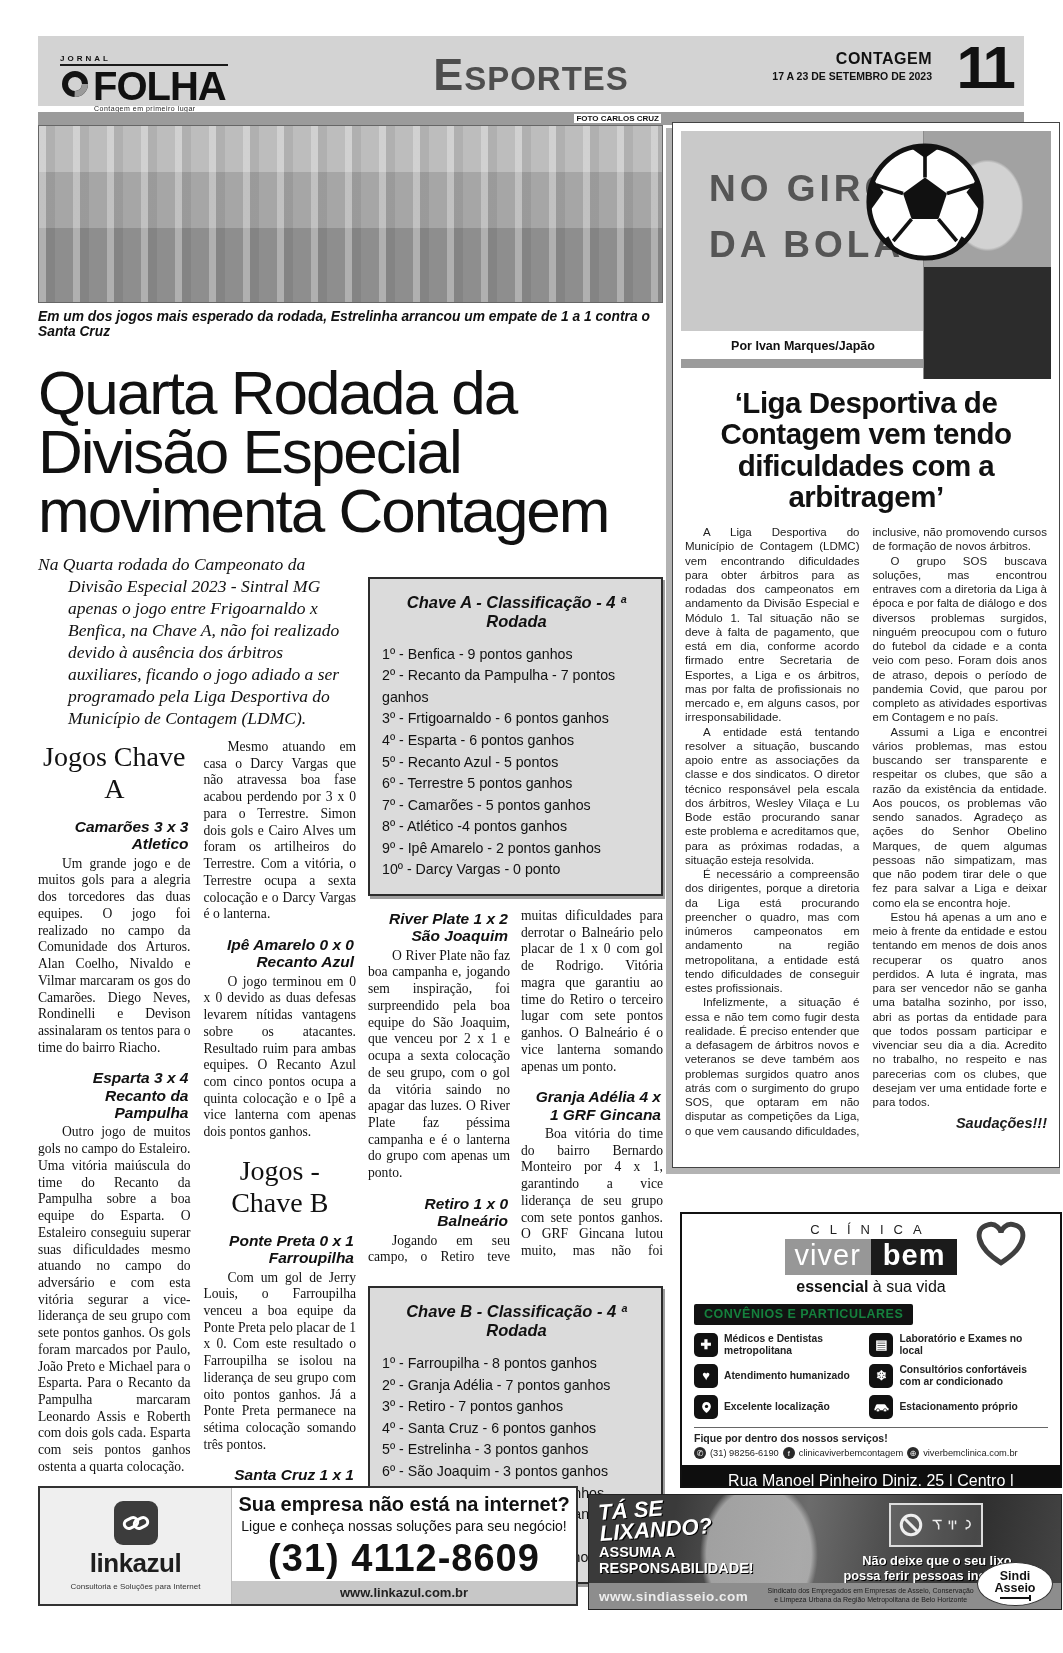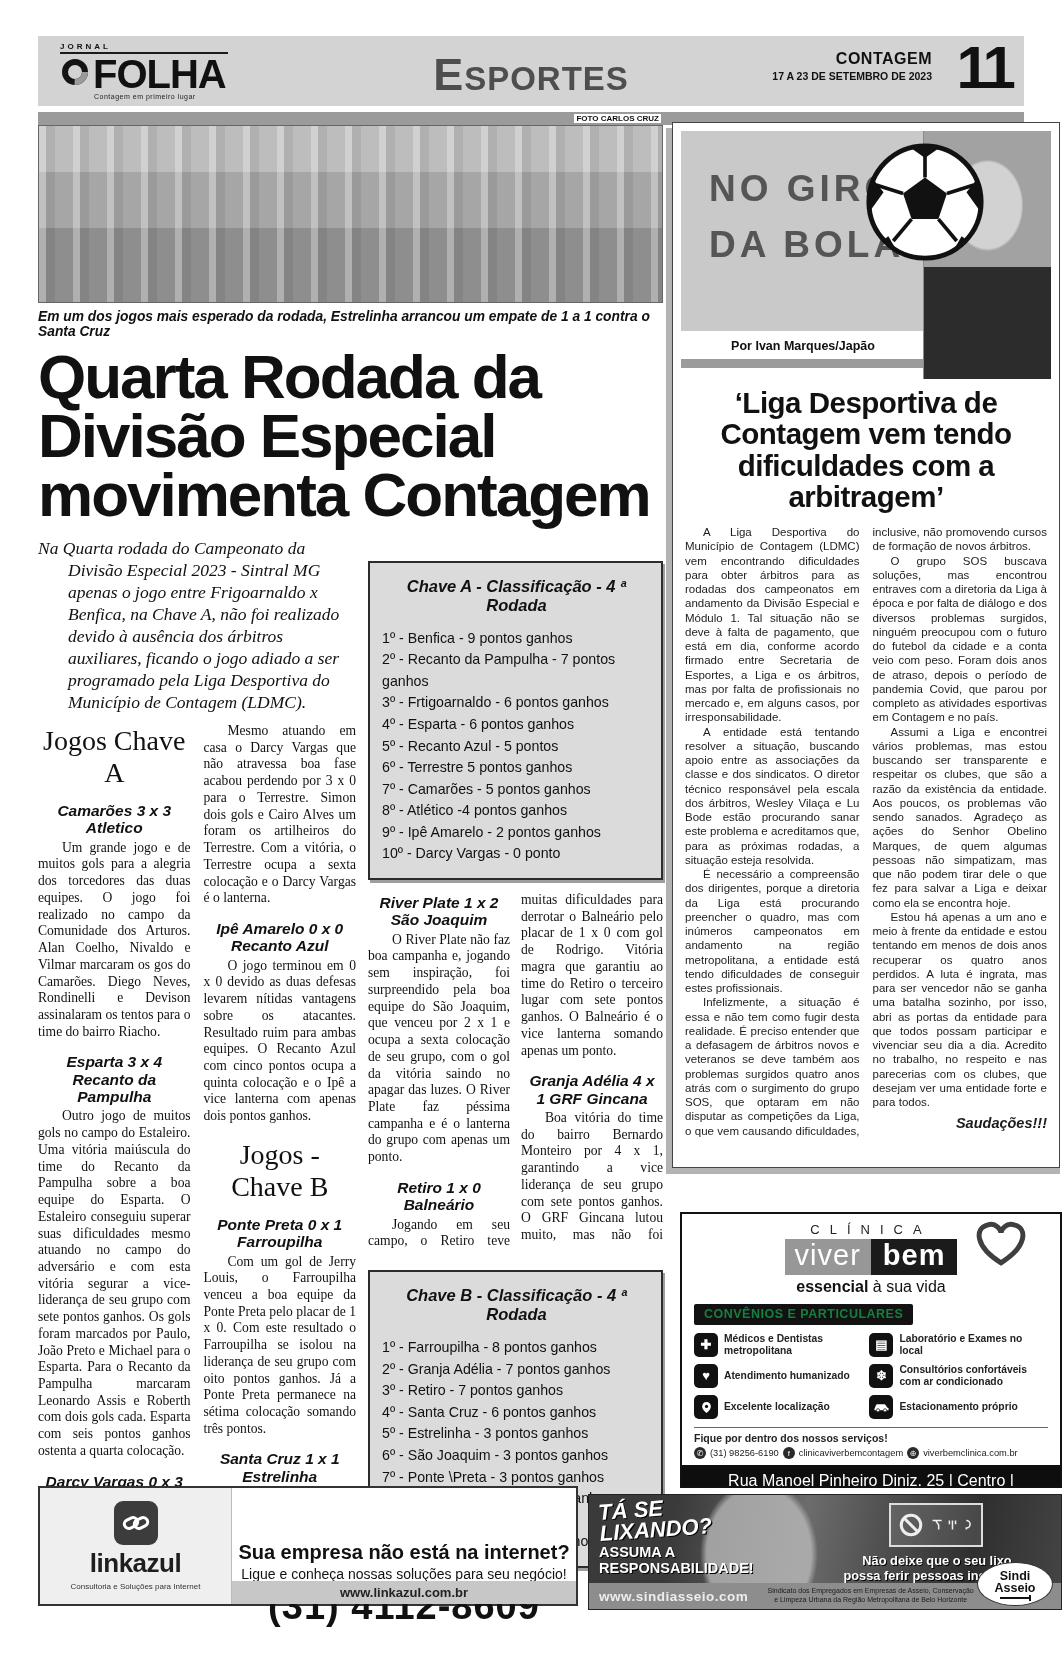--- a/index.html
+++ b/index.html
@@ -4,21 +4,21 @@
 <style>
   * { box-sizing: border-box; margin: 0; padding: 0; }
   html,body { background:#fff; }
   body {
     width:1063px; height:1653px; position:relative;
     font-family:"Liberation Sans", sans-serif; color:#111;
     overflow:hidden;
   }
   
   .header-band { position:absolute; left:38px; top:36px; width:986px; height:70px; background:#d3d3d3; }
-  .masthead { position:absolute; left:22px; top:6px; }
+  .masthead { position:absolute; left:22px; top:18px; }
   .jornal { font-size:8px; font-weight:bold; letter-spacing:3px; border-bottom:2px solid #1a1a1a; width:168px; padding-bottom:1px; }
   .folha-row { display:flex; align-items:center; gap:3px; margin-top:1px; }
   .folha { font-size:40px; font-weight:bold; letter-spacing:-1px; line-height:0.95; }
   .folha-tagline { font-size:7px; letter-spacing:0.5px; color:#222; margin-left:34px; }
   .section-title { position:absolute; left:0; right:0; top:13px; text-align:center; font-size:33px; font-weight:bold; color:#4e4e4e; letter-spacing:1px; }
   .section-title::first-letter { font-size:45px; }
   .issue-info { position:absolute; right:92px; top:14px; text-align:right; }
   .issue-city { font-size:16px; font-weight:bold; letter-spacing:0.5px; }
   .issue-date { font-size:10.5px; font-weight:bold; margin-top:2px; }
   .page-num { position:absolute; right:12px; top:0px; font-size:60px; font-weight:bold; letter-spacing:-4px; line-height:1.05; }
@@ -26,26 +26,26 @@
 
   
   .left-region { position:absolute; left:38px; top:125px; width:625px; }
   .photo-credit { position:absolute; right:2px; top:-11px; font-size:8px; font-weight:bold; background:#fff; padding:0 2px; z-index:5; }
   .team-photo { height:178px; border:1px solid #666;
     background:
       repeating-linear-gradient(90deg, rgba(255,255,255,0.30) 0 7px, rgba(0,0,0,0.07) 7px 16px, transparent 16px 34px),
       linear-gradient(#bdbdbd 0 26%, #a6a6a6 26% 58%, #8e8e8e 58% 100%);
   }
   .photo-caption { margin-top:6px; font-size:13.8px; font-weight:bold; font-style:italic; }
-  .headline { margin-top:9px; font-size:62px; font-weight:bold; line-height:0.95; letter-spacing:-2px; }
+  .headline { margin-top:25px; font-size:62px; font-weight:normal; line-height:0.95; letter-spacing:-2px; }
   .story-area { position:relative; margin-top:12px; height:940px; }
   .lead { width:318px; font-family:"Liberation Serif", serif; font-style:italic; font-size:17.5px; line-height:1.26; padding-left:30px; text-indent:-30px; }
   .flow-left { margin-top:10px; width:318px; height:812px; overflow:hidden; column-count:2; column-gap:13px; }
   .section-heading { font-family:"Liberation Serif", serif; font-weight:normal; font-size:28px; text-align:center; margin:2px 0 6px; }
-  .game-title { font-size:15.5px; font-weight:bold; font-style:italic; text-align:center; line-height:1.12; margin:13px 2px 3px; }
+  .game-title { font-size:15.5px; font-weight:bold; font-style:italic; text-align:right; line-height:1.12; margin:13px 2px 3px; }
   .game-body { font-family:"Liberation Serif", serif; font-size:13.6px; line-height:1.23; text-align:justify; text-indent:24px; }
   .right-stack { position:absolute; left:330px; top:24px; width:295px; }
   .standings { background:#dbdbdb; border:2px solid #2c2c2c; box-shadow:2px 3px 0 #9e9e9e; padding:12px 10px 13px 12px; }
   .standings-title { text-align:center; font-size:16.5px; font-weight:bold; font-style:italic; margin:2px 0 13px; }
   .standings ul { list-style:none; }
   .standings li { font-size:14.2px; line-height:1.52; }
   .flow-right { margin-top:12px; height:366px; overflow:hidden; column-count:2; column-gap:11px; }
   .mt12 { margin-top:12px; }
 
   
@@ -86,21 +86,21 @@
   .cicon { width:12px; height:12px; min-width:12px; border-radius:50%; background:#2a2a2a; color:#fff; font-size:8px; display:inline-flex; align-items:center; justify-content:center; }
   .vb-footer { margin:6px -12px 0; background:#0e0e0e; color:#fff; text-align:center; font-size:16px; line-height:1.4; padding:5px 8px 7px; }
 
   
   .ad-linkazul { position:absolute; left:38px; top:1486px; width:540px; height:120px; border:2px solid #333; display:flex; background:#fff; }
   .lz-logo { width:192px; display:flex; flex-direction:column; align-items:center; justify-content:center; gap:3px; background:#efefef; border-right:1px solid #bbb; }
   .lz-icon { width:44px; height:44px; background:#3c3c3c; border-radius:9px; display:flex; align-items:center; justify-content:center; }
   .lz-name { font-size:26px; font-weight:bold; letter-spacing:-0.5px; color:#1e1e1e; }
   .lz-tagline { font-size:8px; color:#333; }
   .lz-right { flex:1; position:relative; text-align:center; padding-top:5px; }
-  .lz-q { font-size:20px; font-weight:bold;margin-top:48px; }
+  .lz-q { font-size:20px; font-weight:bold; }
   .lz-line { font-size:14px; margin-top:2px; }
   .lz-phone { font-size:38px; font-weight:bold; letter-spacing:1px; margin-top:3px; }
   .lz-strip { position:absolute; left:0; right:0; bottom:0; height:23px; background:#c7c7c7; font-size:13px; font-weight:bold; line-height:23px; color:#222; }
 
   
   .ad-sindi { position:absolute; left:588px; top:1494px; width:474px; height:116px; color:#fff; overflow:hidden;
     background:
       radial-gradient(95px 120px at 36% 52%, rgba(190,190,190,0.75) 0 55%, rgba(0,0,0,0) 62%),
       linear-gradient(100deg, #3a3a3a 0 18%, #6c6c6c 45%, #2f2f2f 80%, #454545 100%);
     border:1px solid #222;

